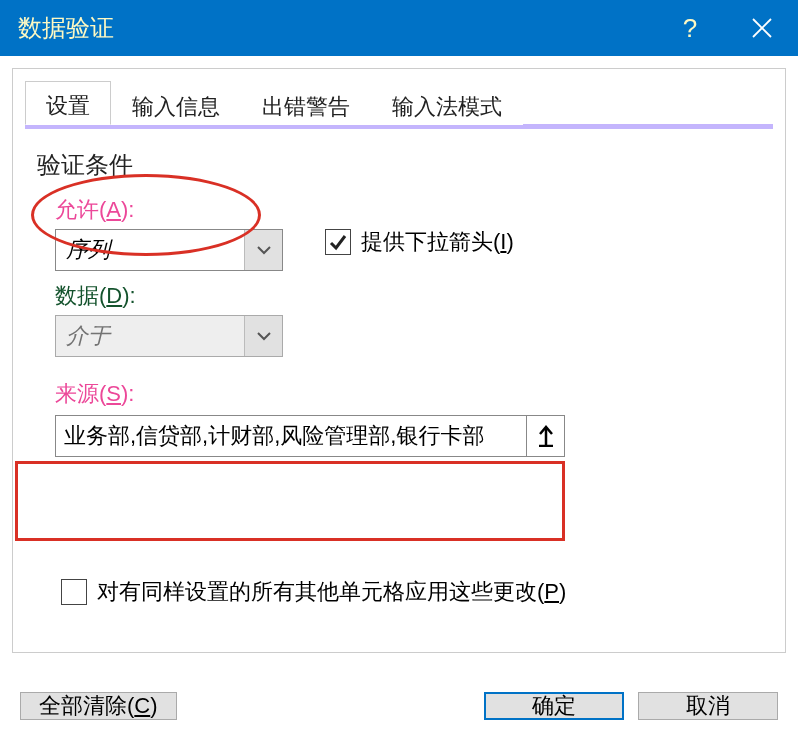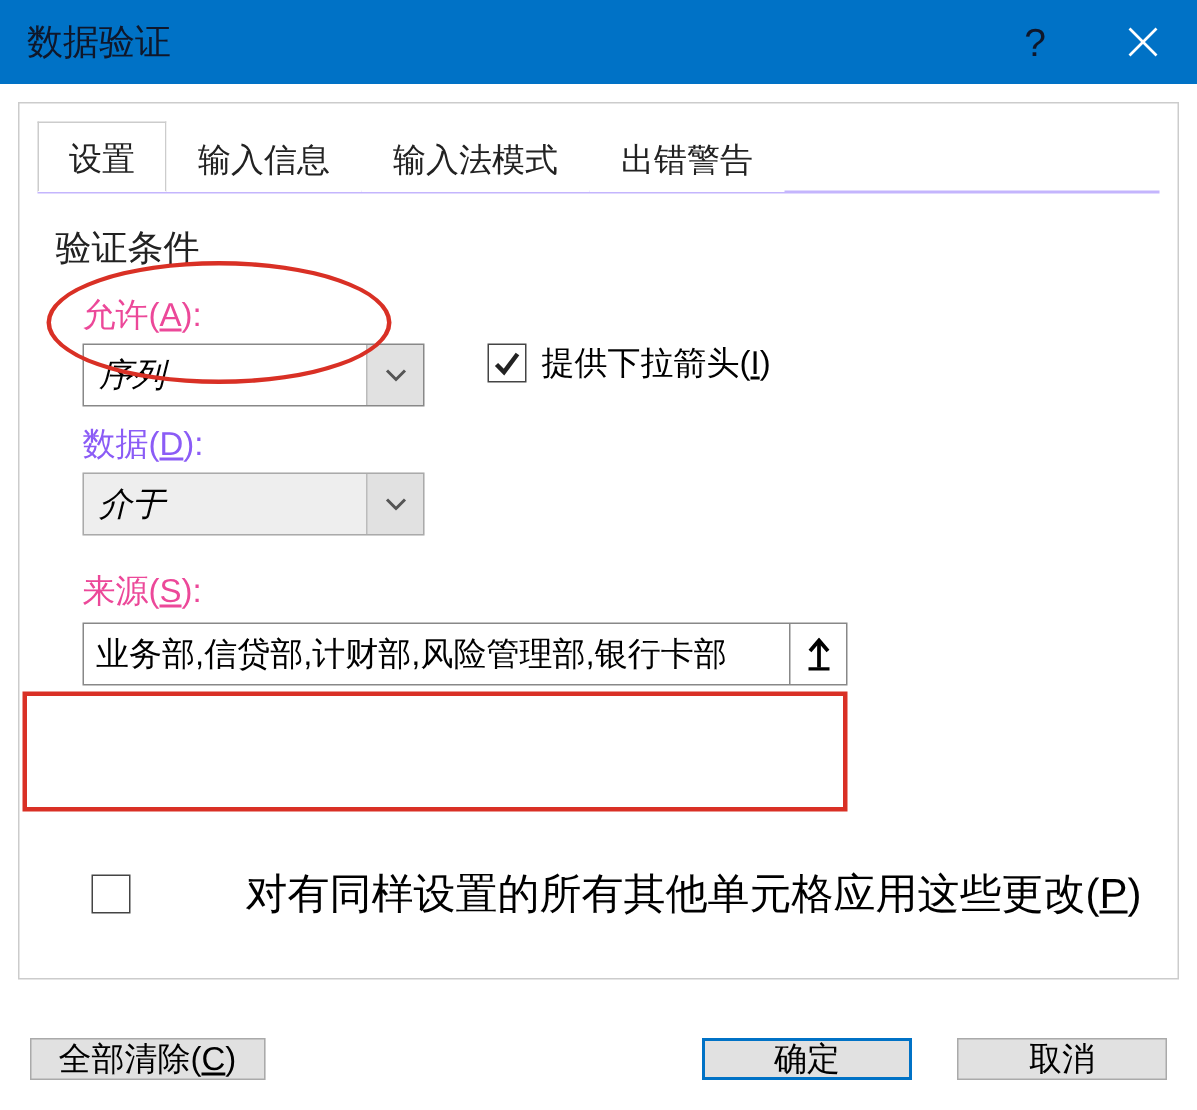--- a/index.html
+++ b/index.html
@@ -5,21 +5,21 @@
     * { box-sizing: border-box; margin: 0; padding: 0; }
     body {
       font-family: "Microsoft YaHei", "SimSun", Arial, sans-serif;
       background: #fff;
       width: 798px;
       height: 740px;
       position: relative;
     }
     .titlebar {
       background: #0072c6;
-      color: #0f172a;
+      color: #fef9c3;
       height: 56px;
       display: flex;
       align-items: center;
       padding: 0 0 0 18px;
       font-size: 24px;
     }
     .titlebar .title { flex: 1; }
     .titlebar .btns { display: flex; align-items: center; height: 100%; }
     .titlebar .help, .titlebar .close {
       width: 72px;
@@ -33,21 +33,21 @@
     .titlebar .close svg line { stroke: #fff; stroke-width: 1.8; }
     .dialog-body {
       border: 1px solid #ccc;
       margin: 12px;
       padding: 0;
       height: 585px;
       background: #fff;
     }
     .tabs {
       display: flex;
-      border-bottom: 2px solid #c4b5fd;
+      border-bottom: 5px solid #c4b5fd;
       margin: 12px 12px 0 12px;
       height: 48px;
     }
     .tab {
       padding: 10px 20px;
       font-size: 22px;
       color: #222;
       border: 1px solid transparent;
       border-bottom: none;
       margin-bottom: -1px;
@@ -62,35 +62,35 @@
     }
     .tab-content {
       padding: 20px 24px 0 24px;
       position: relative;
     }
     .section-label { font-size: 24px; color: #222; margin-bottom: 14px; }
     .row { display: flex; align-items: flex-start; margin-left: 18px; }
     .field-col { width: 250px; }
     .check-col { margin-left: 20px; padding-top: 32px; }
     .field-label { font-size: 22px; margin-bottom: 4px; color: #ec4899; }
-    .field-label.disabled { color: #8b5cf6; }
+    .field-label.disabled { color: #14532d; }
     .select-wrap {
       position: relative;
       width: 228px;
       height: 42px;
       border: 1px solid #888;
       background: #fff;
       display: flex;
       align-items: center;
       padding: 0 10px;
     }
     .select-wrap.disabled {
       background: #eee;
       border: 1px solid #aaa;
-      color: #000000;
+      color: #737373;
     }
     .select-text { font-size: 22px; flex: 1; font-style: italic; }
     .select-arrow-btn {
       width: 38px;
       height: 40px;
       background: #e1e1e1;
       border-left: 1px solid #bbb;
       display: flex;
       align-items: center;
       justify-content: center;
@@ -154,40 +154,39 @@
       font-size: 22px;
       display: flex;
       align-items: center;
       justify-content: center;
       cursor: default;
       padding: 0 18px;
     }
     .btn.primary {
       border: 2px solid #0072c6;
     }
-    .footer .right { display: flex; gap: 30px; }
+    .footer .right { display: flex; gap: 14px; }
     
     .anno-ellipse {
       position: absolute;
       border: 3px solid #d93025;
       border-radius: 50%;
       pointer-events: none;
     }
     .anno-rect {
       position: absolute;
       border: 3px solid #d93025;
       pointer-events: none;
     }
     .apply-row-wrap {
       margin-left: 24px;
       margin-top: 120px;
       display: flex;
       align-items: center;
-      font-size: 28px;
-      justify-content: space-between;
+      font-size: 22px;
     }
     .underline { text-decoration: underline; }
   </style>
 </head>
 <body>
 
 <div class="titlebar">
   <span class="title">数据验证</span>
   <div class="btns">
     <div class="help">?</div>
@@ -198,22 +197,22 @@
       </svg>
     </div>
   </div>
 </div>
 
 <div class="dialog-body">
 
   <div class="tabs">
     <div class="tab active">设置</div>
     <div class="tab">输入信息</div>
+    <div class="tab">出错警告</div>
     <div class="tab">输入法模式</div>
-    <div class="tab">出错警告</div>
   </div>
 
   <div class="tab-content">
 
     <div class="section-label">验证条件</div>
 
     <div class="row">
       <div class="field-col">
         <div class="field-label">
           <span>允许(</span><span class="underline">A</span><span>):</span>

